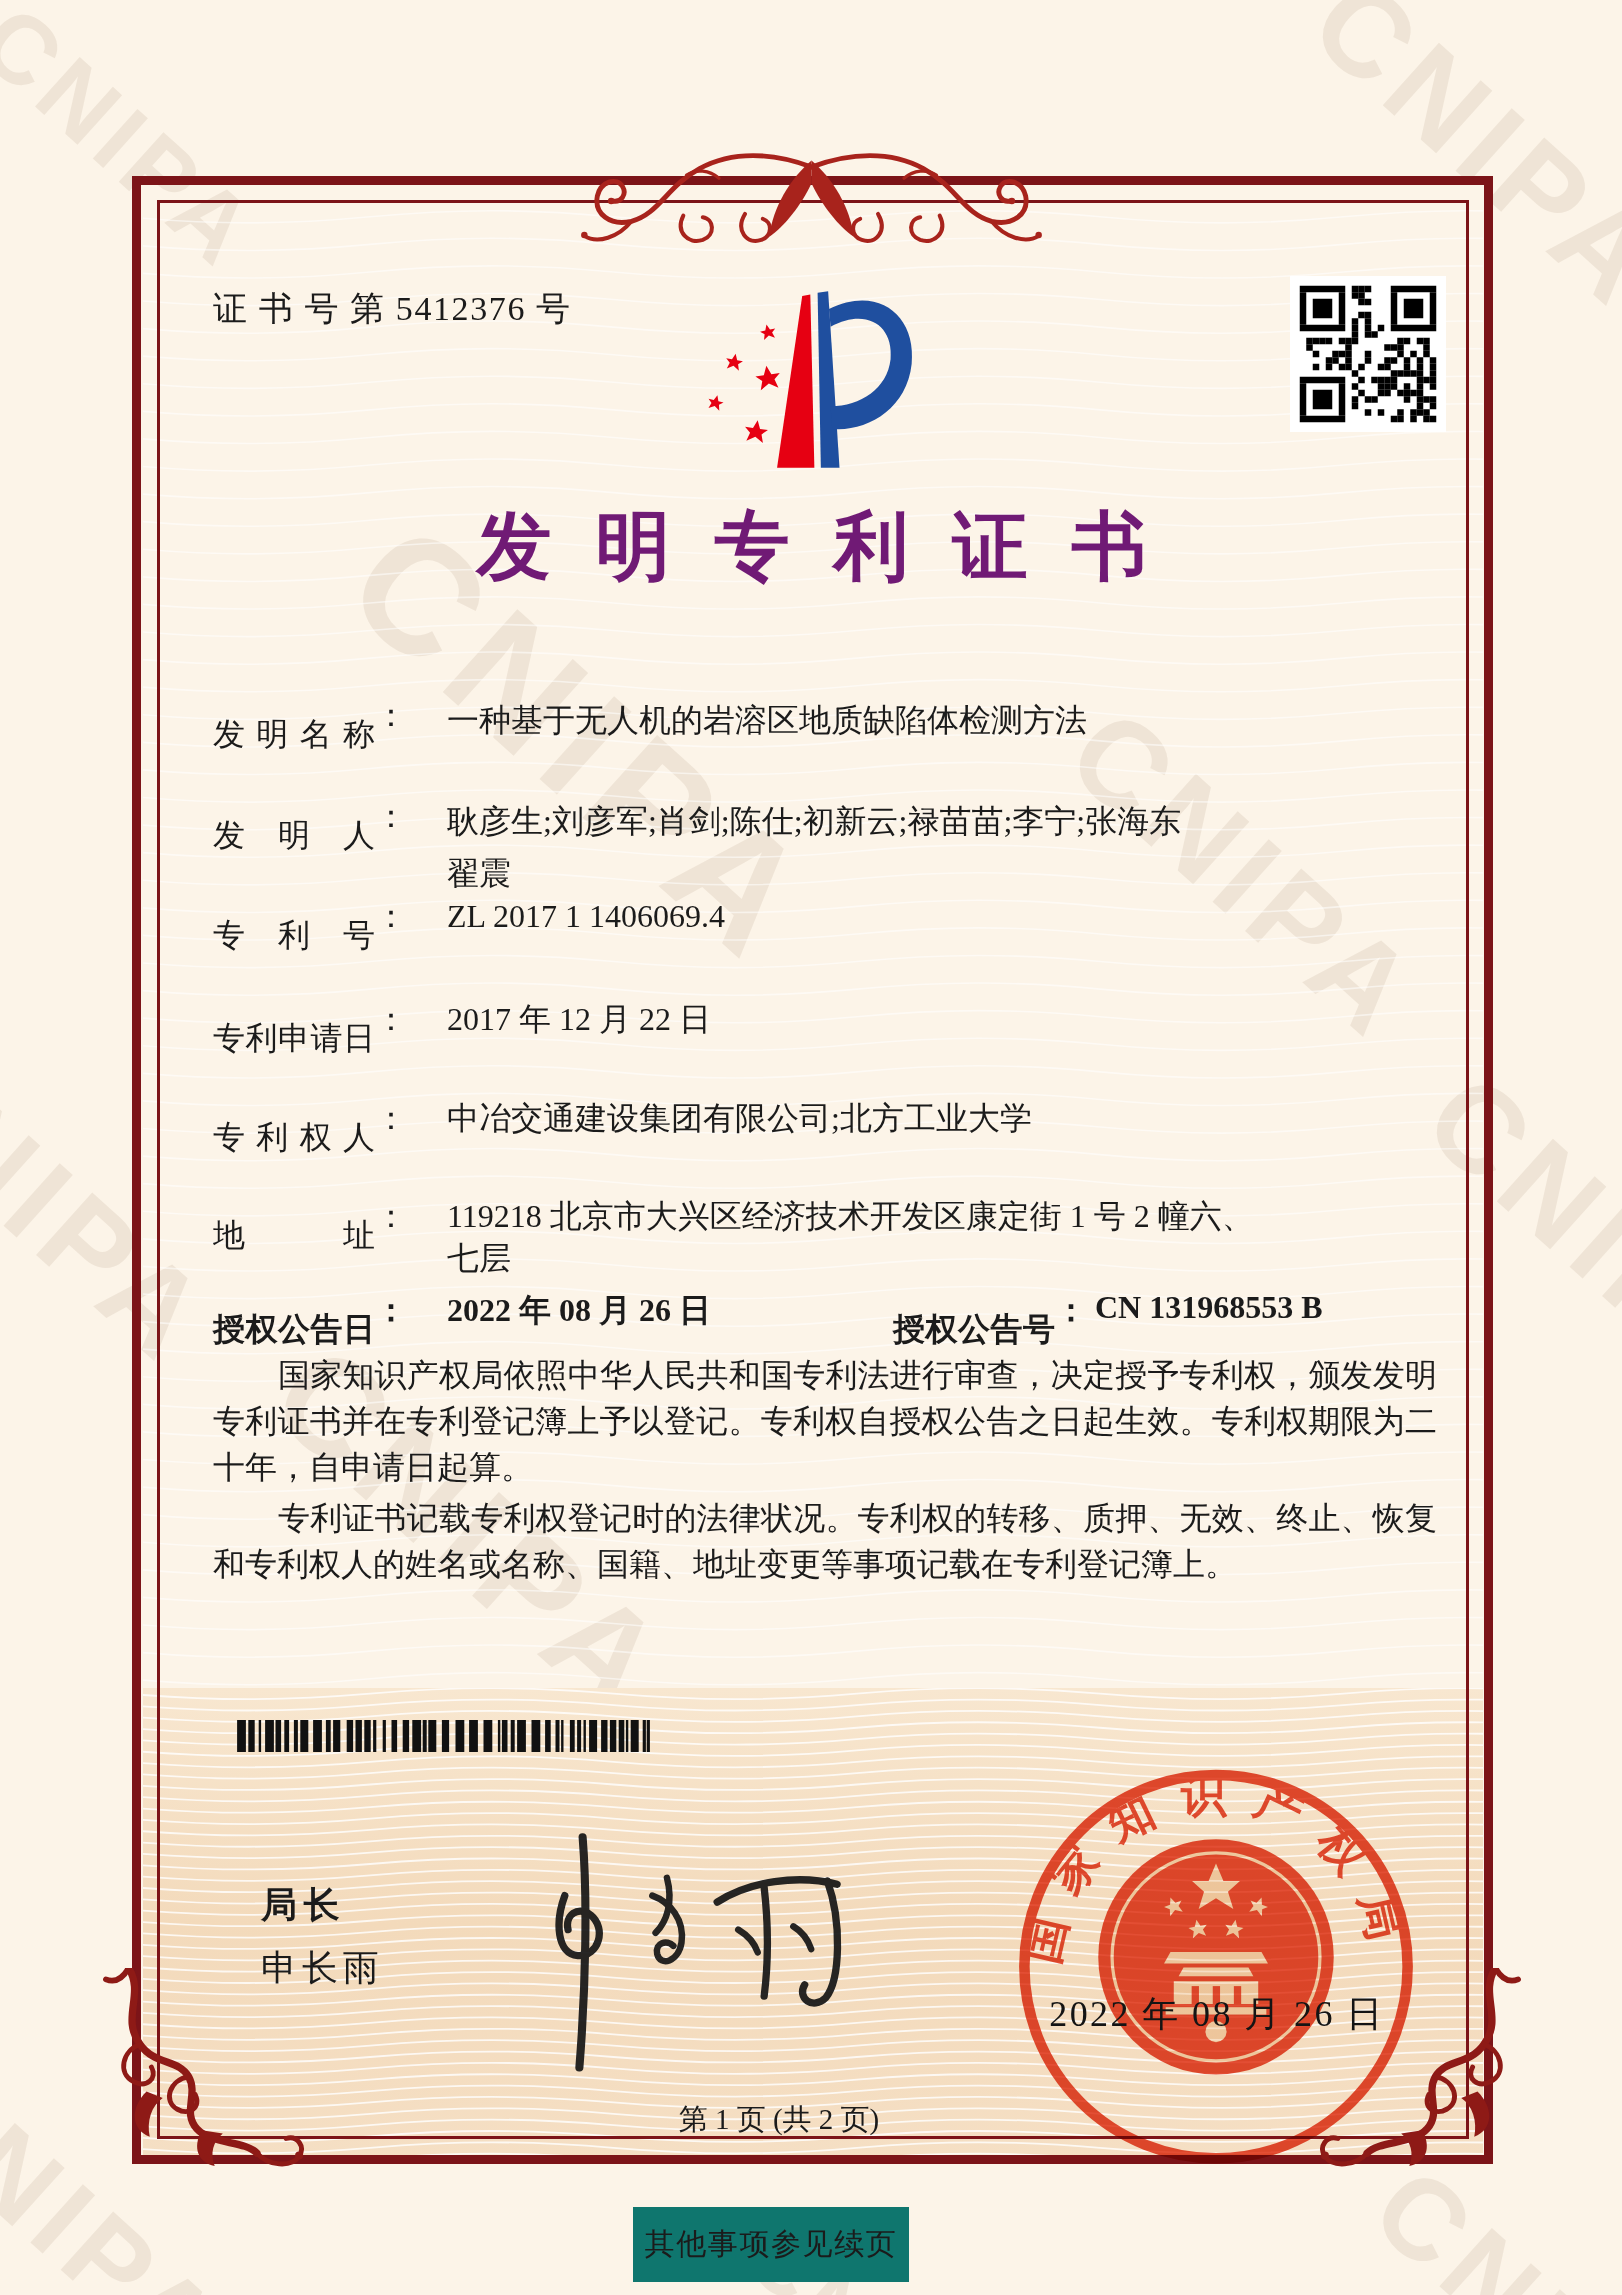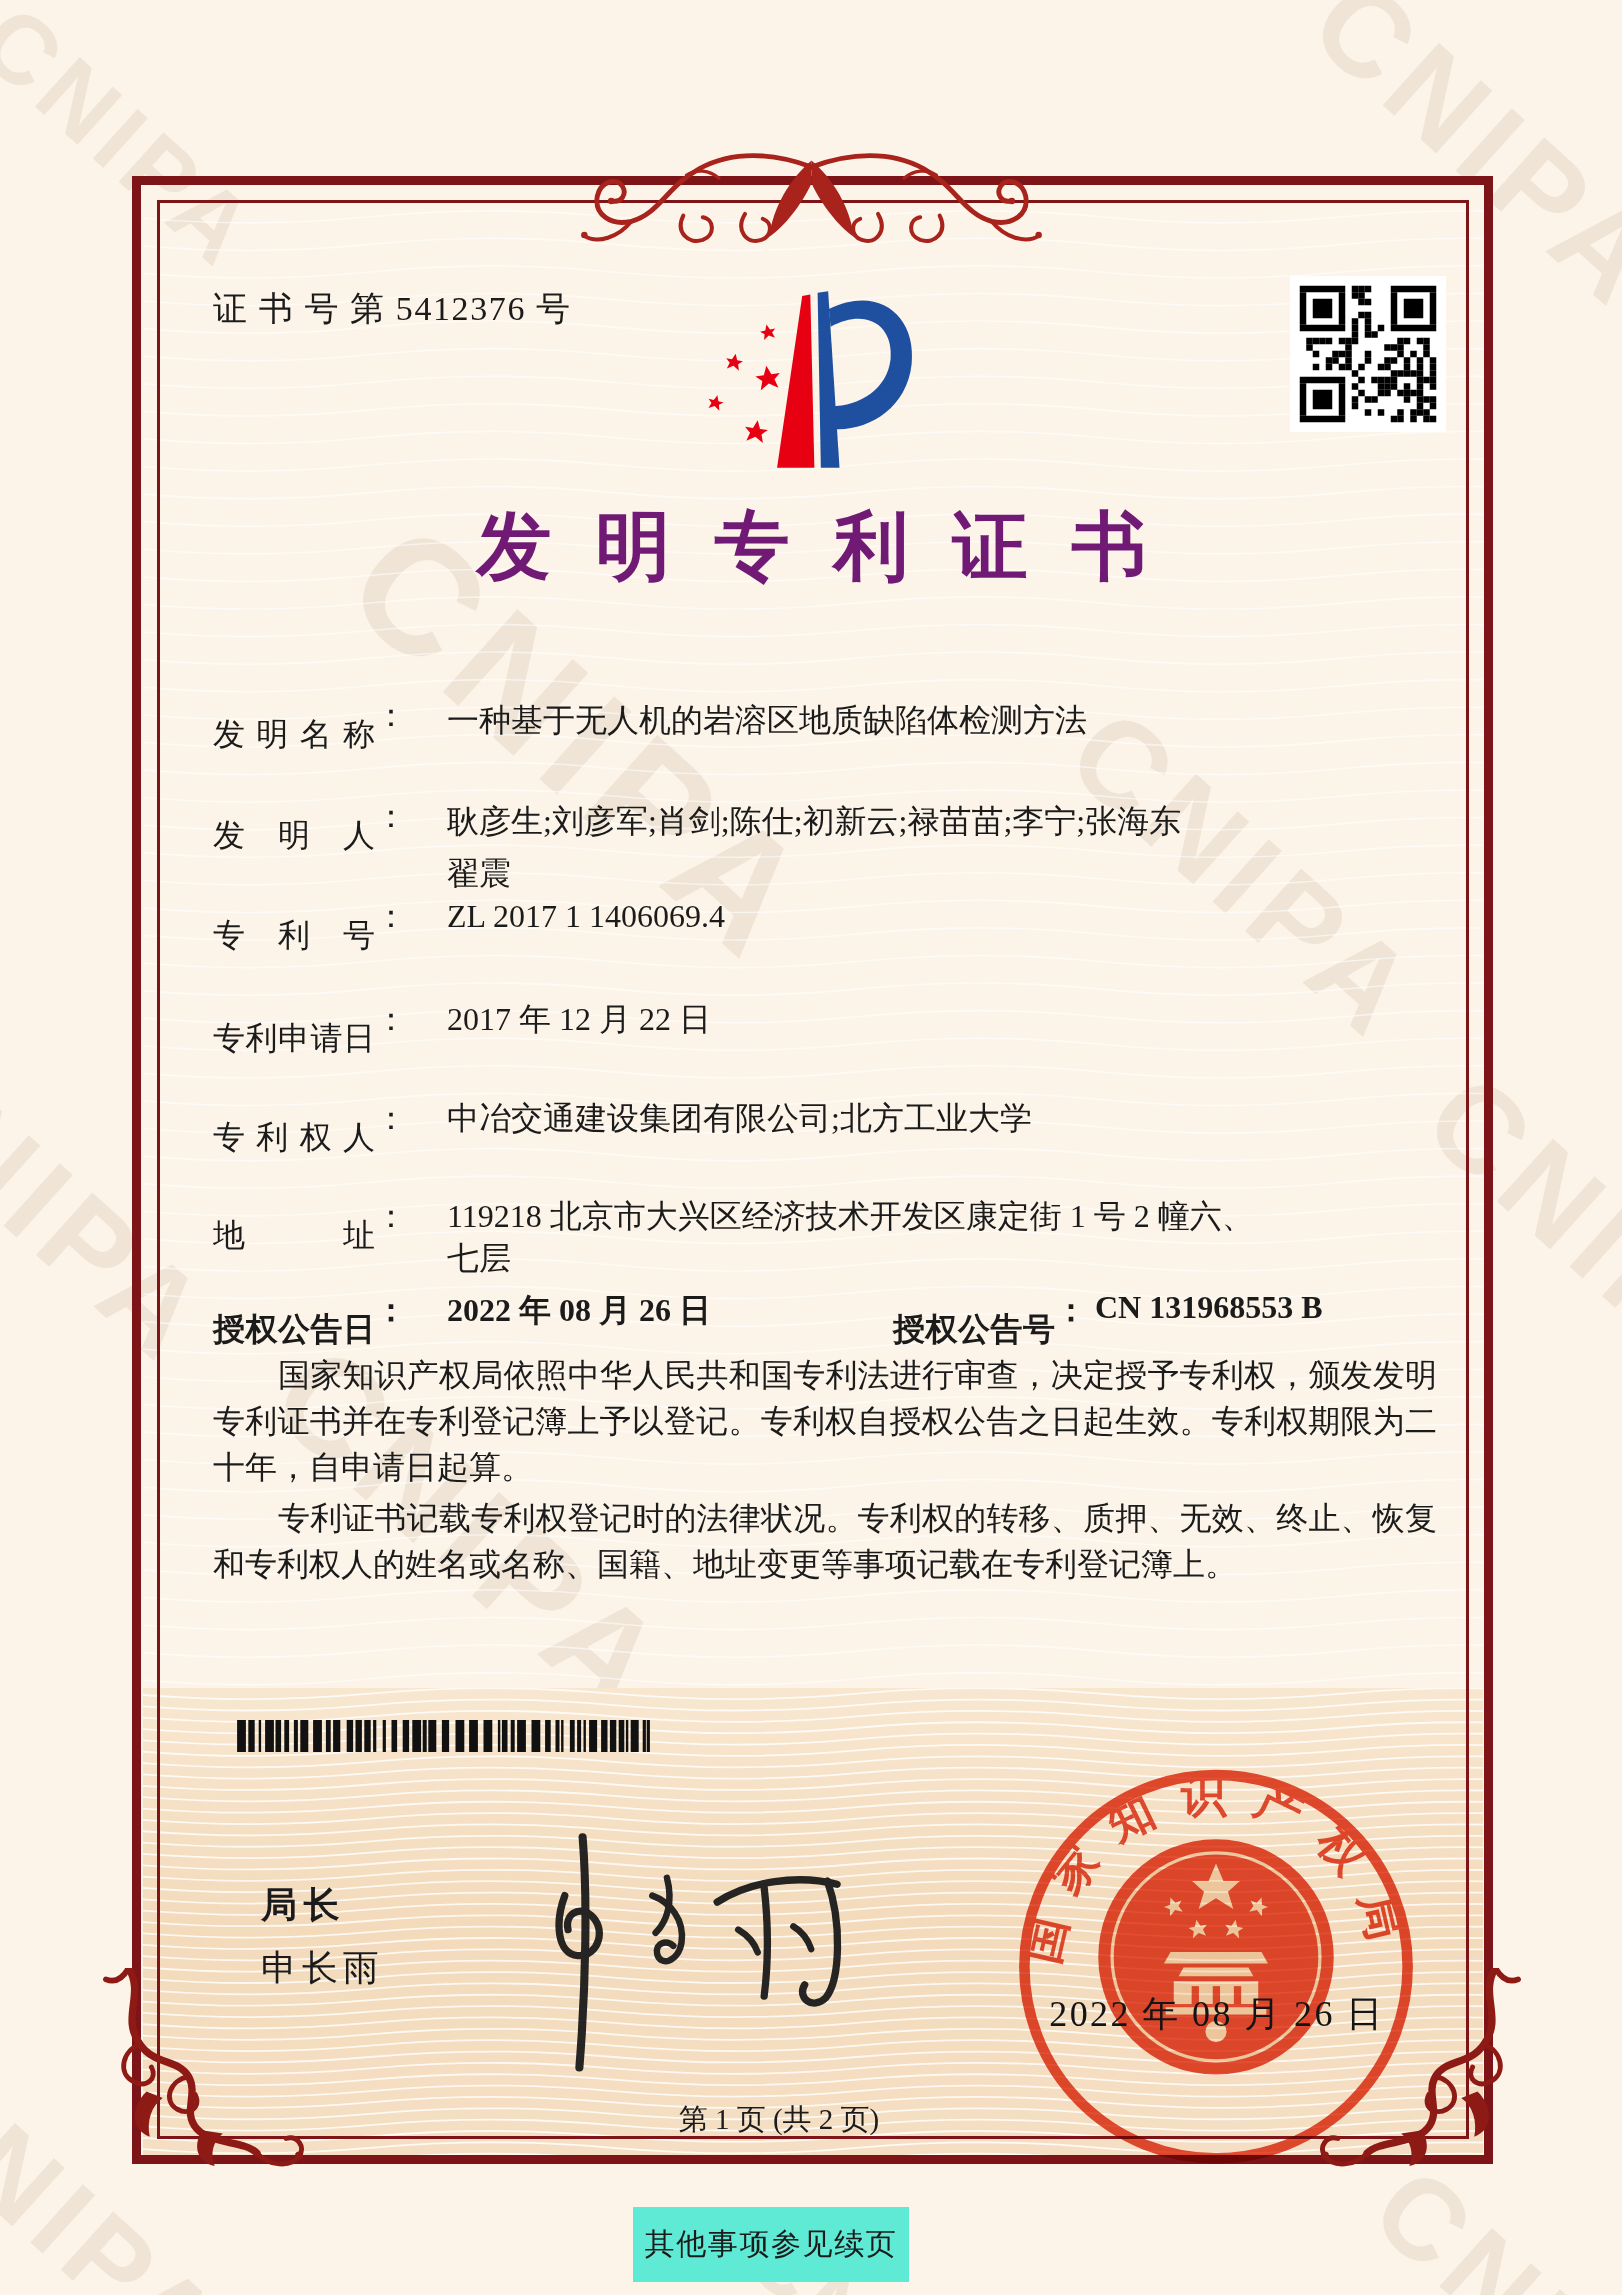--- a/index.html
+++ b/index.html
@@ -45,21 +45,21 @@
   .paras p{margin:0 0 4.9px 0;font-size:32px;line-height:46px;text-indent:65px;text-align:justify;}
   
   #barcode{position:absolute;left:234px;top:1720px;z-index:6;}
   .director-label{position:absolute;left:261px;top:1881px;font-size:36px;letter-spacing:6.5px;z-index:6;font-weight:bold;}
   .director-name{position:absolute;left:261px;top:1944px;font-size:36px;letter-spacing:4.9px;z-index:6;}
   #signature{position:absolute;left:487px;top:1824px;z-index:6;}
   #seal{position:absolute;left:1013px;top:1762px;z-index:6;mix-blend-mode:multiply;opacity:.96;}
   .seal-date{position:absolute;left:1014px;top:1990px;width:406px;text-align:center;
     font-size:36px;letter-spacing:2.4px;color:#141414;z-index:7;}
   .page-no{position:absolute;left:0;top:2100px;width:1558px;text-align:center;font-size:29px;z-index:6;}
-  .cont-box{position:absolute;left:633px;top:2207px;width:276px;height:75px;background:#5eead4;
+  .cont-box{position:absolute;left:633px;top:2207px;width:276px;height:75px;background:#0f766e;
     z-index:6;display:flex;align-items:center;justify-content:center;font-size:30px;letter-spacing:1.6px;}
   
   #qr{position:absolute;left:1290px;top:276px;z-index:6;}
 </style>
 </head>
 <body>
 
 <div class="page">
 
   <div class="wm" style="left:32px;top:-16px;font-size:97px;">CNIPA</div>

